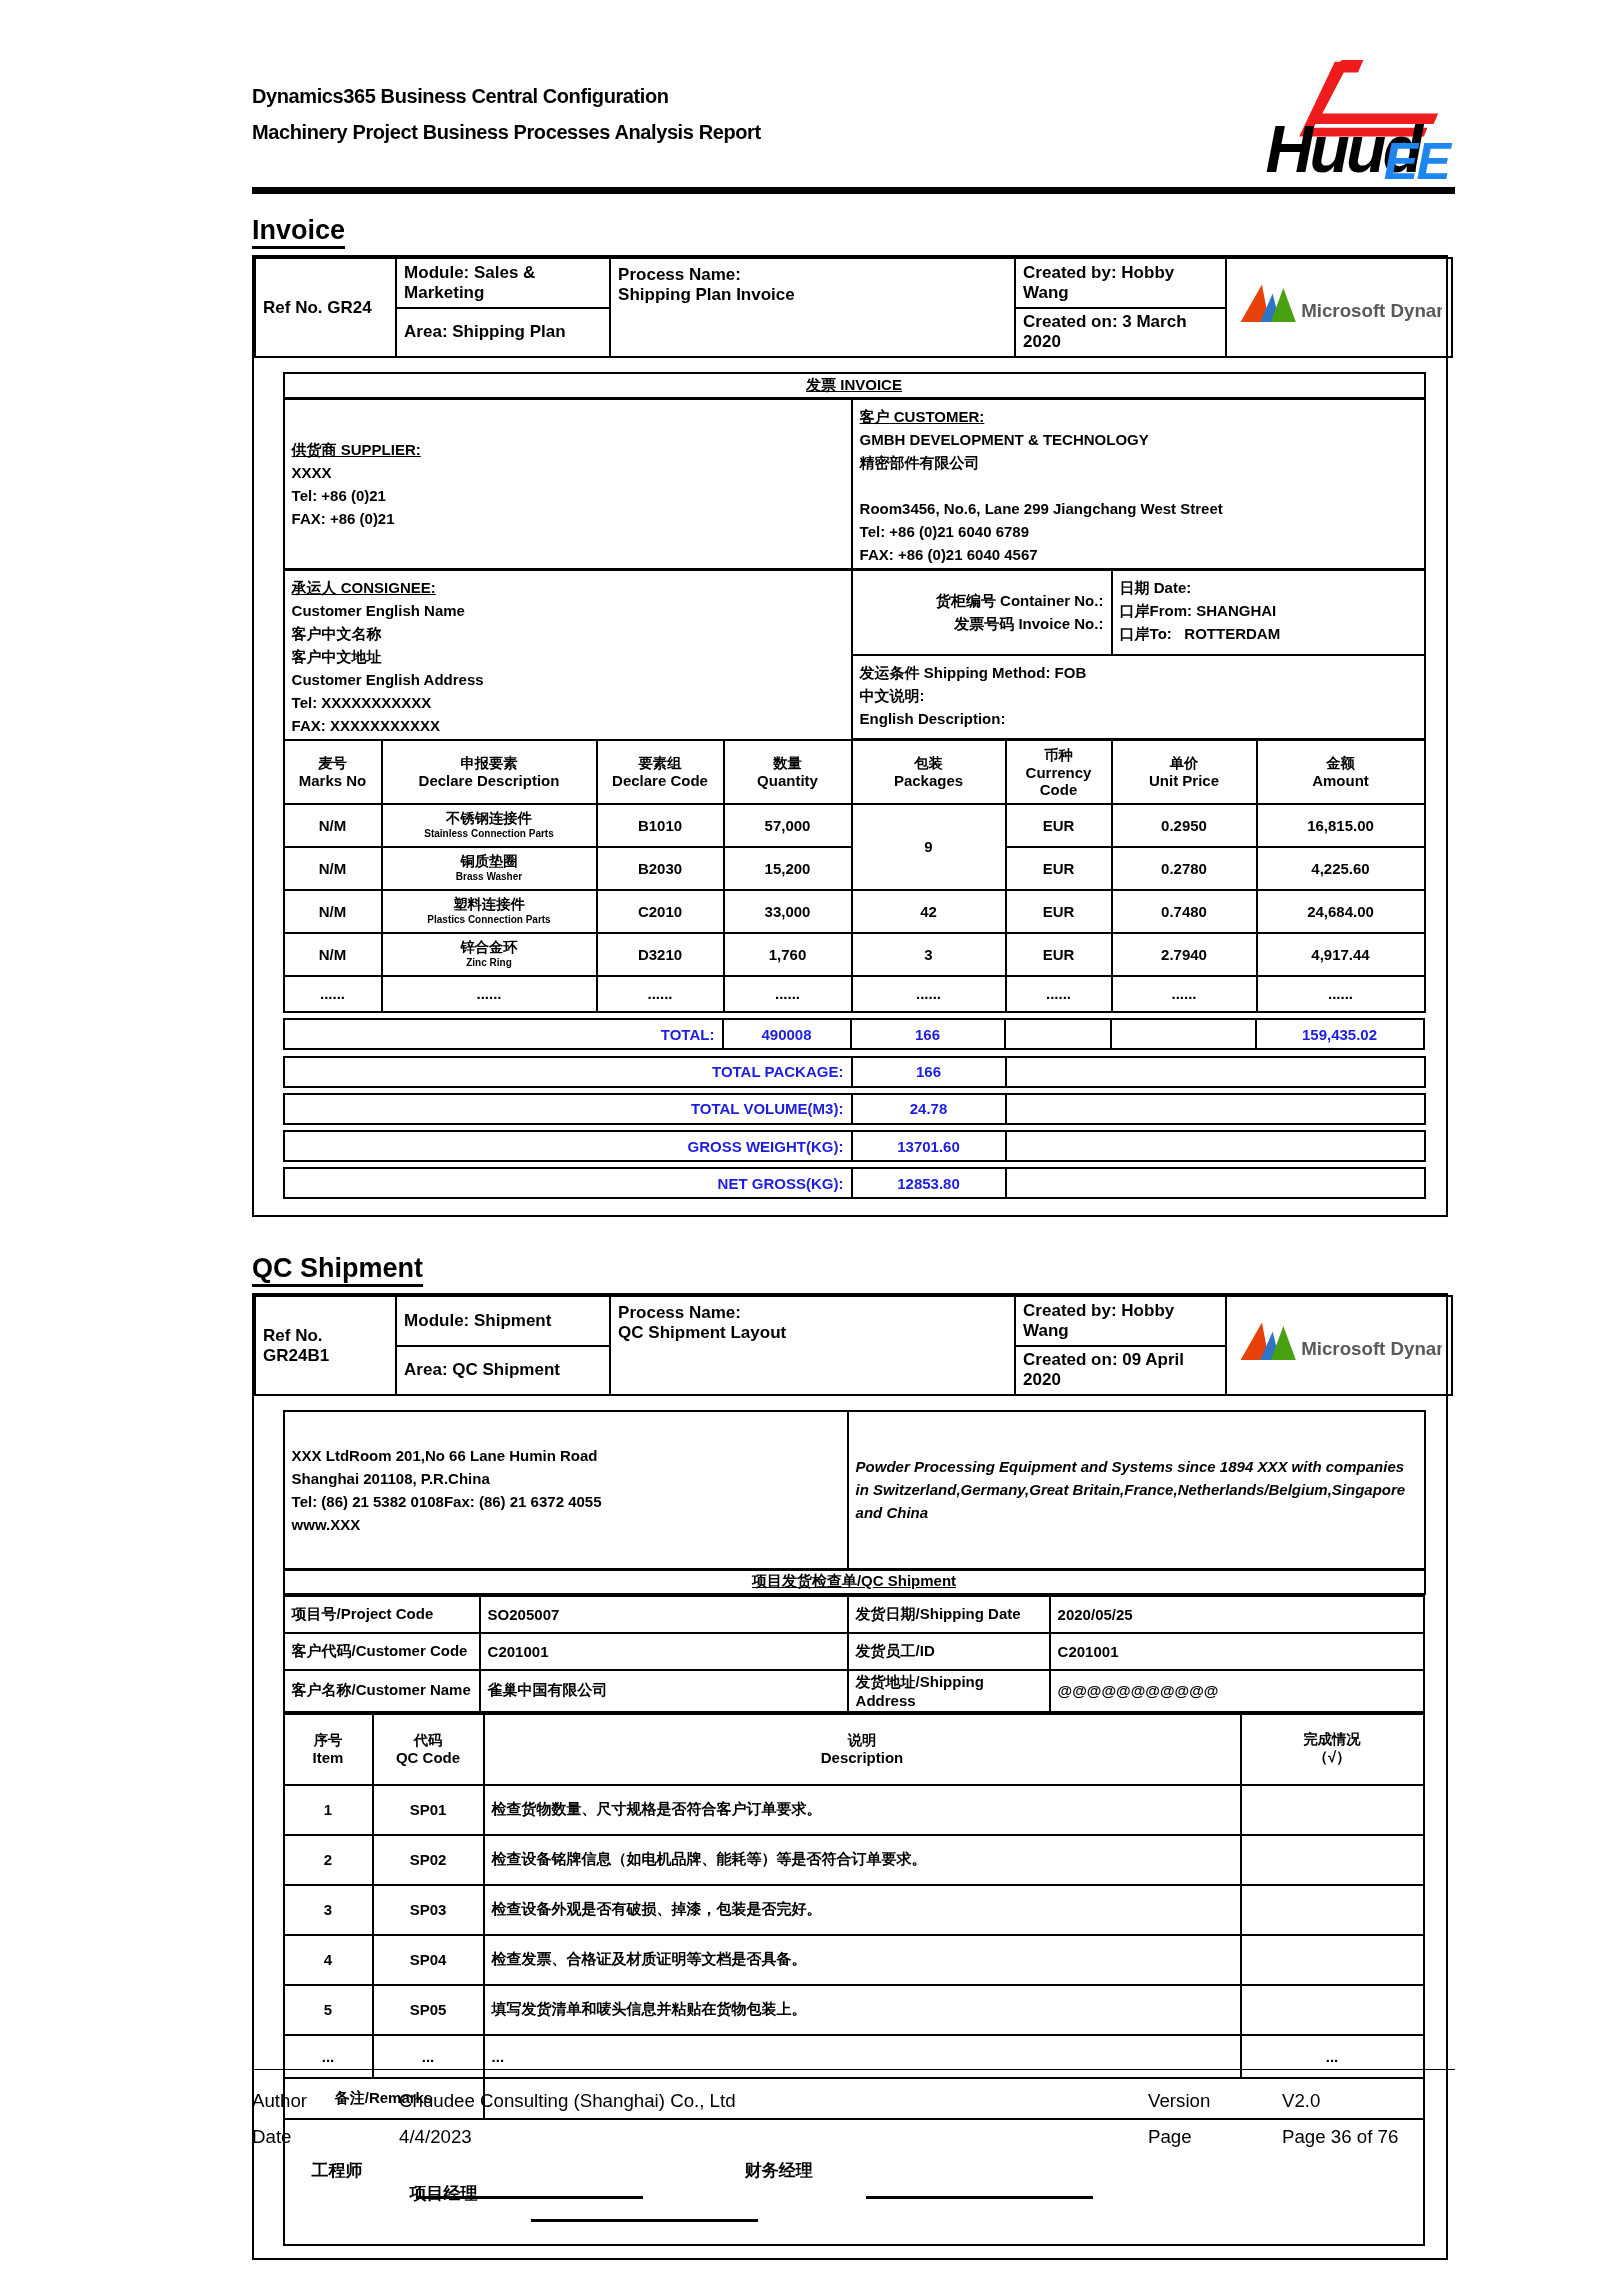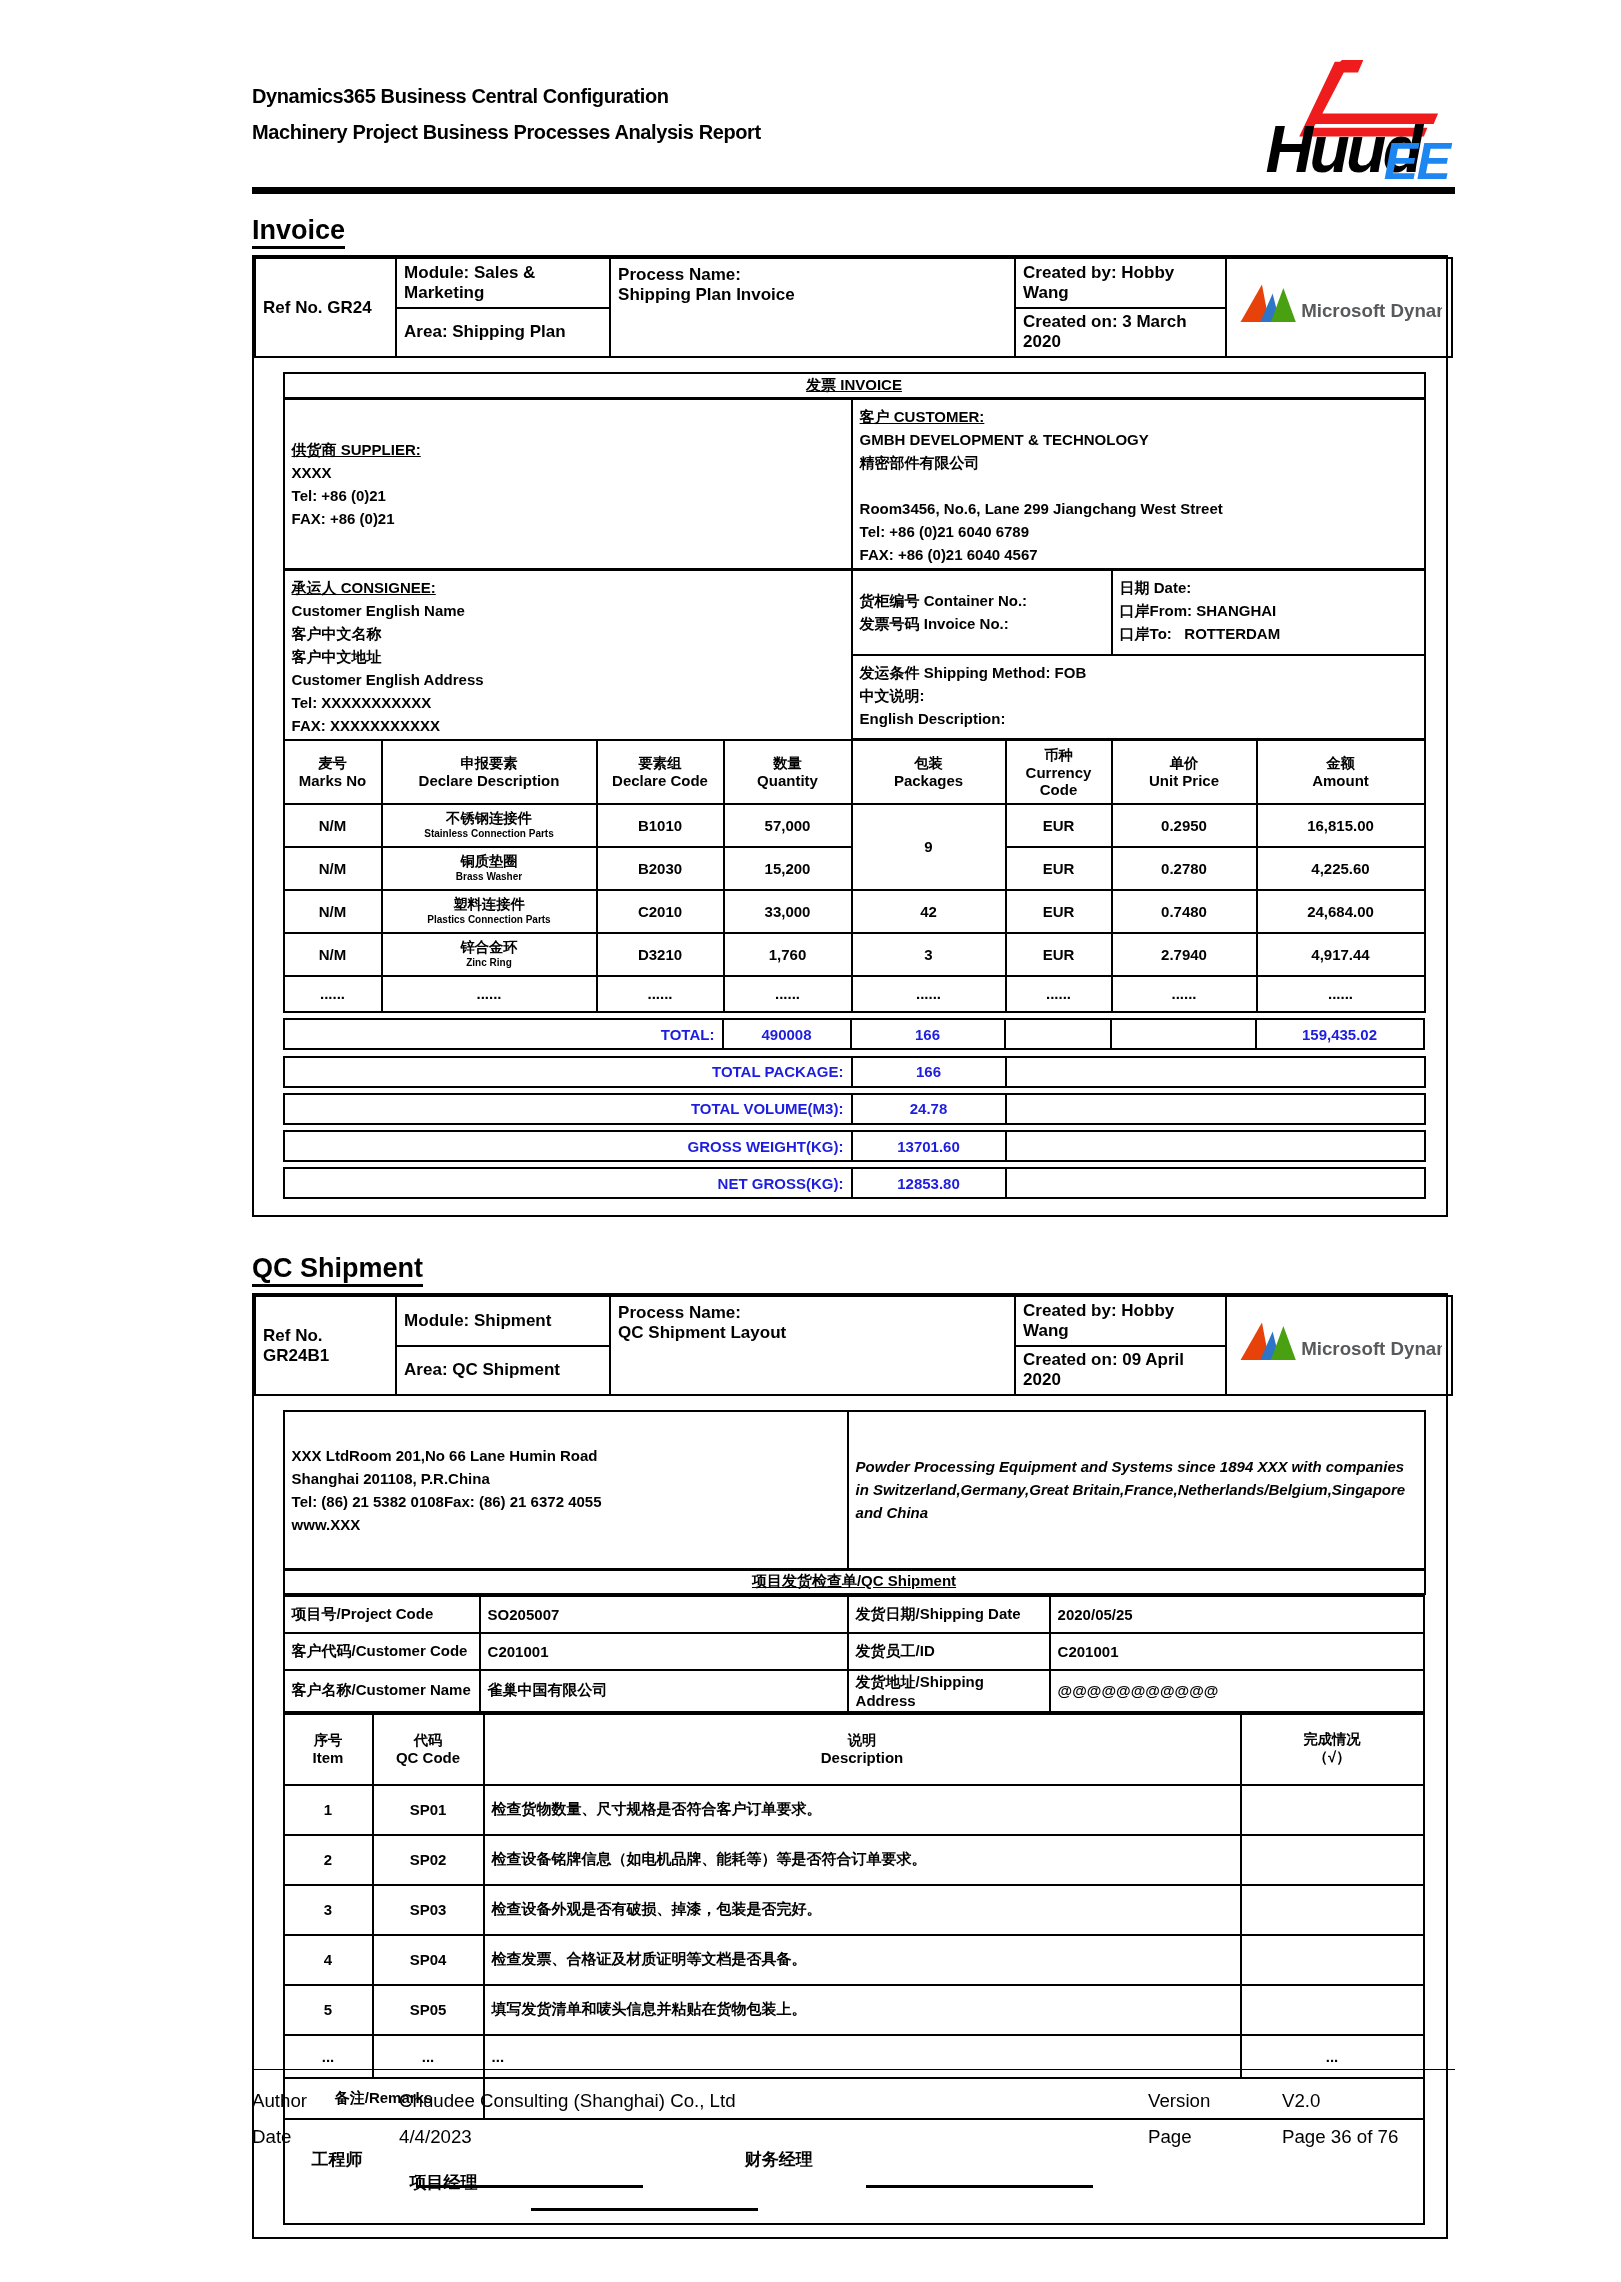--- a/index.html
+++ b/index.html
@@ -50,21 +50,21 @@
   .col-head { text-align:center; padding:5.3px 1.8px !important; }
   .items-row td { height:43px; text-align:center; }
   .dots-row td { height:36px; text-align:center; }
 
   .blue { color:#1d1de0; }
   .mini-total { width:1141px; margin:5.3px 28.5px 0 28.5px; table-layout:fixed; }
   .mini-total td { border:2.7px solid #000; font-size:15px; font-weight:bold; height:30px; padding:1.8px 7.1px; }
 
   
   .italic { font-style:italic; }
-  .qc-sig-row { height:105px; position:relative; }
+  .qc-sig-row { height:126px; position:relative; }
   .sig-group { display:inline-block; }
   .sig-label { font-size:17px; font-weight:bold; }
   .sig-line { display:inline-block; width:227px; border-bottom:3.6px solid #000; transform:translateY(23px); }
 
   
   .page-footer { position:absolute; left:252px; top:2069px; width:1203px; border-top:1.8px solid #000; padding-top:12.5px; font-size:18.7px; }
   .footer-row { display:grid; grid-template-columns:147px 749px 134px auto; line-height:36px; }
 </style>
 </head>
 <body>
@@ -159,21 +159,21 @@
       <tr>
         <td colspan="4" rowspan="2" class="v-top">
           <div class="line underline">承运人 CONSIGNEE:</div>
           <div class="line">Customer English Name</div>
           <div class="line">客户中文名称</div>
           <div class="line">客户中文地址</div>
           <div class="line">Customer English Address</div>
           <div class="line">Tel: XXXXXXXXXXX</div>
           <div class="line">FAX: XXXXXXXXXXX</div>
         </td>
-        <td colspan="2" style="height:62px;">
+        <td colspan="2" style="height:62px;text-align:right;">
           <div class="line">货柜编号 Container No.:</div>
           <div class="line">发票号码 Invoice No.:</div>
         </td>
         <td colspan="2" class="v-top">
           <div class="line">日期 Date:</div>
           <div class="line"><span>口岸From:</span> <span>SHANGHAI</span></div>
           <div class="line"><span>口岸To:</span>&nbsp;&nbsp;&nbsp;<span>ROTTERDAM</span></div>
         </td>
       </tr>
       <tr>

